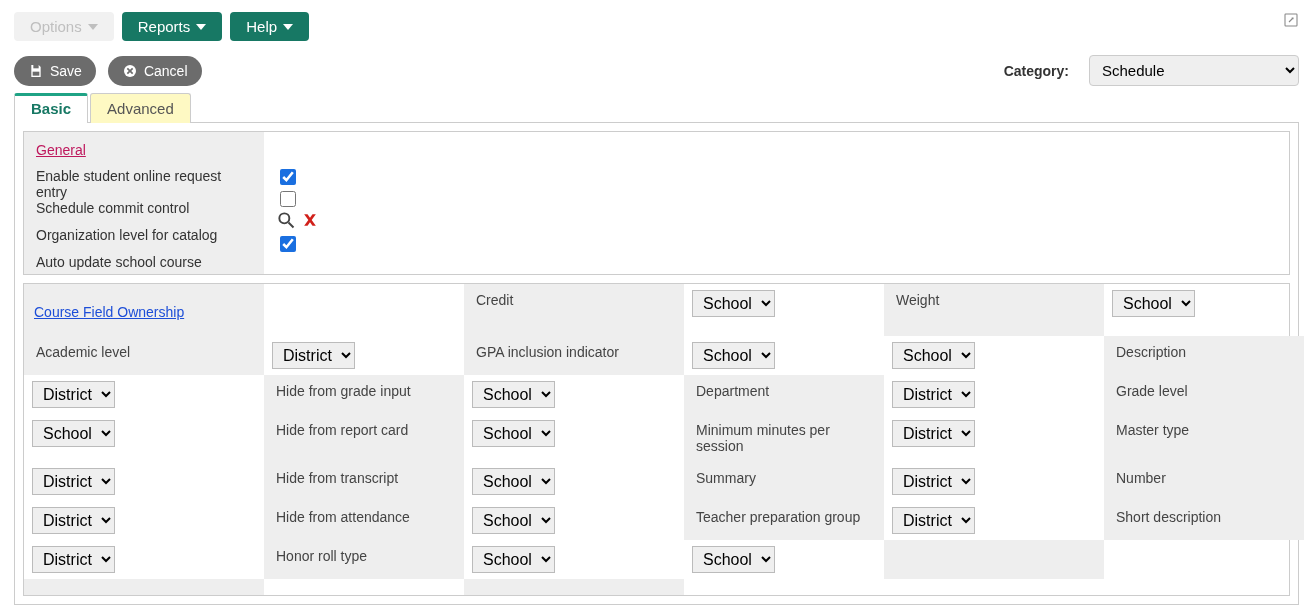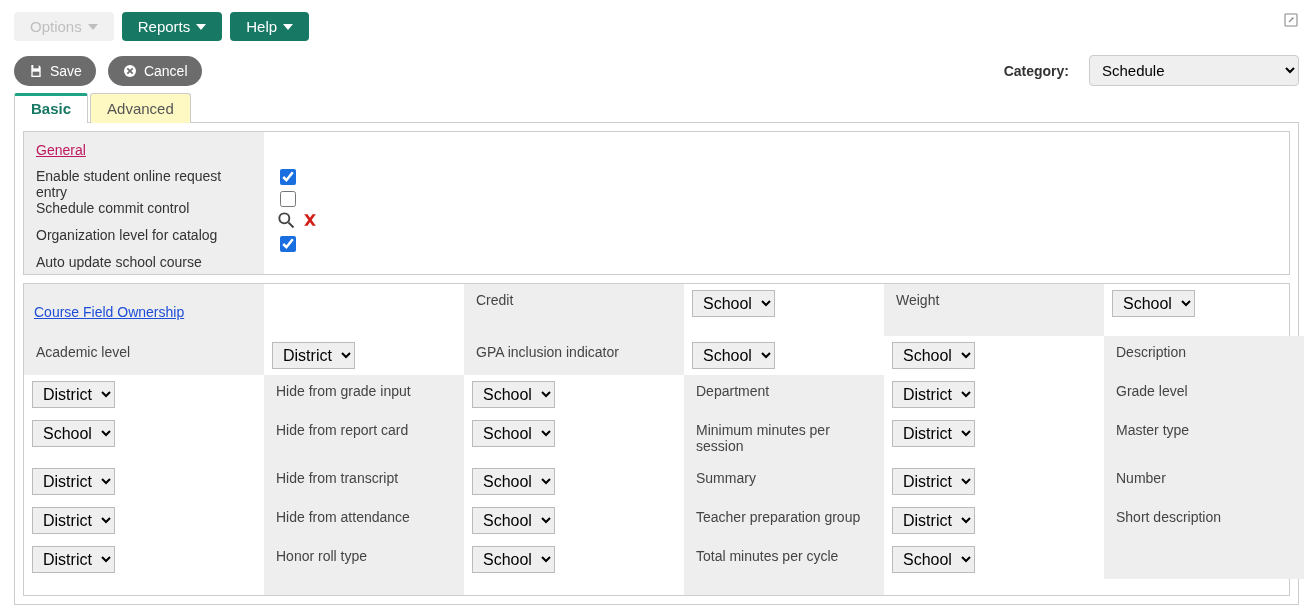--- a/index.html
+++ b/index.html
@@ -170,21 +170,20 @@
         <div class="own-label">Number</div>
         <div class="own-sel"><select class="own-select"><option selected="">District</option><option>School</option></select></div>
         <div class="own-label">Hide from attendance</div>
         <div class="own-sel"><select class="own-select"><option>District</option><option selected="">School</option></select></div>
         <div class="own-label">Teacher preparation group</div>
         <div class="own-sel"><select class="own-select"><option selected="">District</option><option>School</option></select></div>
         <div class="own-label">Short description</div>
         <div class="own-sel"><select class="own-select"><option selected="">District</option><option>School</option></select></div>
         <div class="own-label">Honor roll type</div>
         <div class="own-sel"><select class="own-select"><option>District</option><option selected="">School</option></select></div>
-        <div class="own-label">Total minutes per cycle</div>
         <div class="own-sel"><select class="own-select"><option>District</option><option selected="">School</option></select></div>
         <div class="own-label"></div>
         <div class="own-sel"></div>
         <div class="own-label"></div>
         <div class="own-sel"></div>
         <div class="own-label"></div>
         <div class="own-sel"></div>
       </div>
   </div>
 

